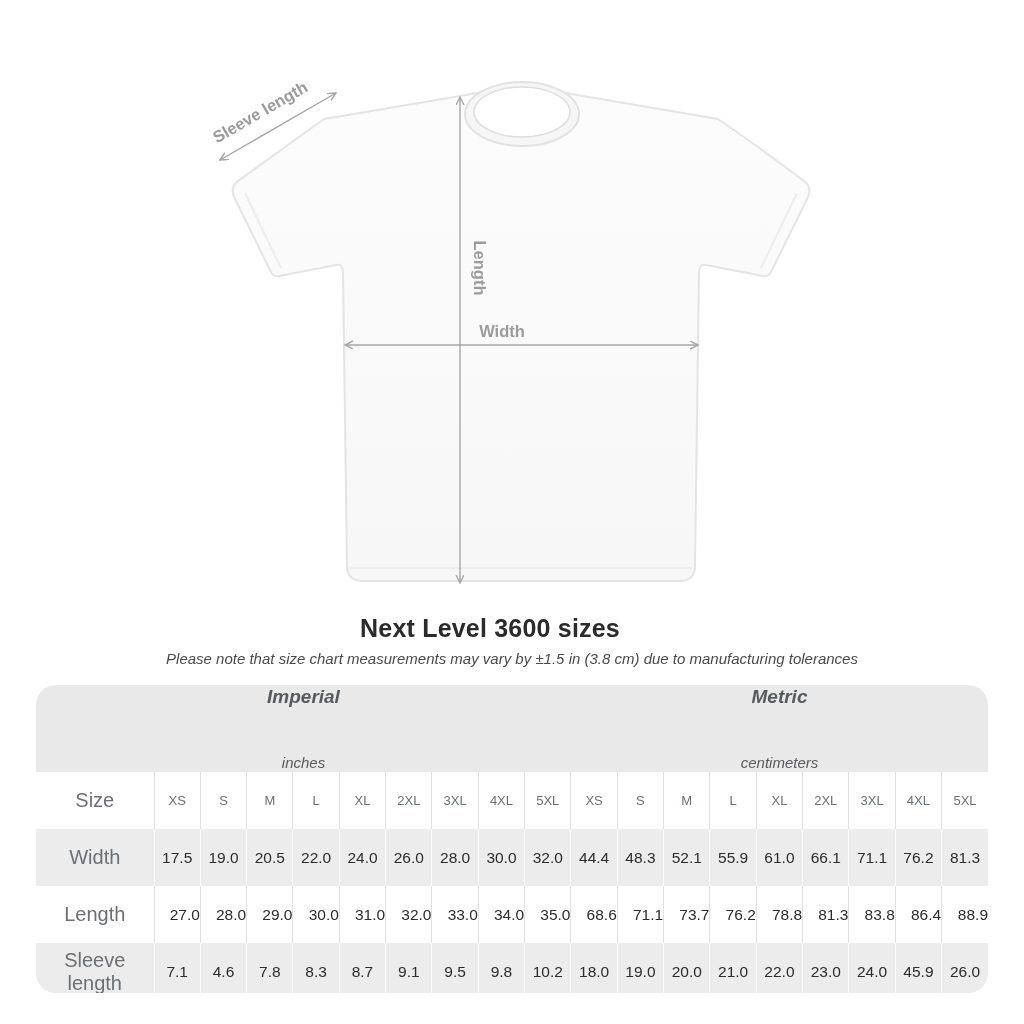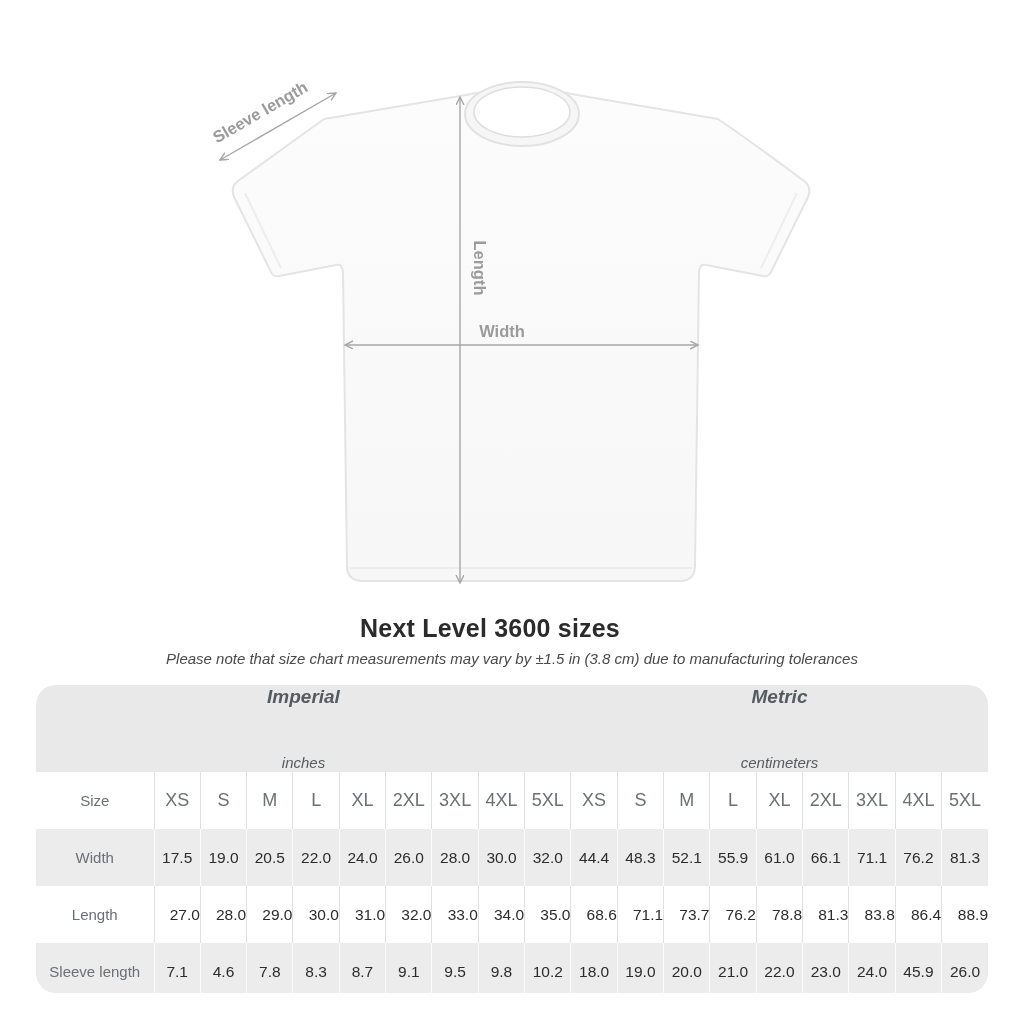--- a/index.html
+++ b/index.html
@@ -19,22 +19,22 @@
   table.sizes col.labelcol{width:118px;}
   table.sizes th,table.sizes td{padding:0;text-align:center;vertical-align:middle;
         font-weight:normal;}
   tr.band-row th{height:72px;background:#e9e9e9;}
   .gl{font-size:19px;font-weight:bold;font-style:italic;color:#565b5f;line-height:1.25;}
   .gu{font-size:15px;font-style:italic;color:#565b5f;line-height:1.3;margin-top:44px;}
   tr.hdr-row{height:57px;background:#ffffff;}
   tr.data-row{height:57px;}
   tr.row-white{background:#ffffff;}
   tr.row-gray{background:#ececec;}
-  .rowlabel{font-size:15px;font-weight:bold;color:#6a7076;}
-  .sz{font-size:18px;font-weight:bold;color:#6a7076;}
+  .rowlabel{font-size:20px;font-weight:bold;color:#6a7076;}
+  .sz{font-size:13px;font-weight:bold;color:#6a7076;}
   .val{font-size:15.5px;color:#2c2c2c;}
   tr.hdr-row th + th{border-left:1px solid #e0e0e0;}
   tr.row-white td + td{border-left:1px solid #e0e0e0;text-align:right;}
   tr.row-gray td + td{border-left:1px solid #fbfbfb;}
 </style>
 </head>
 <body>
 
 <div class="stage">
 

